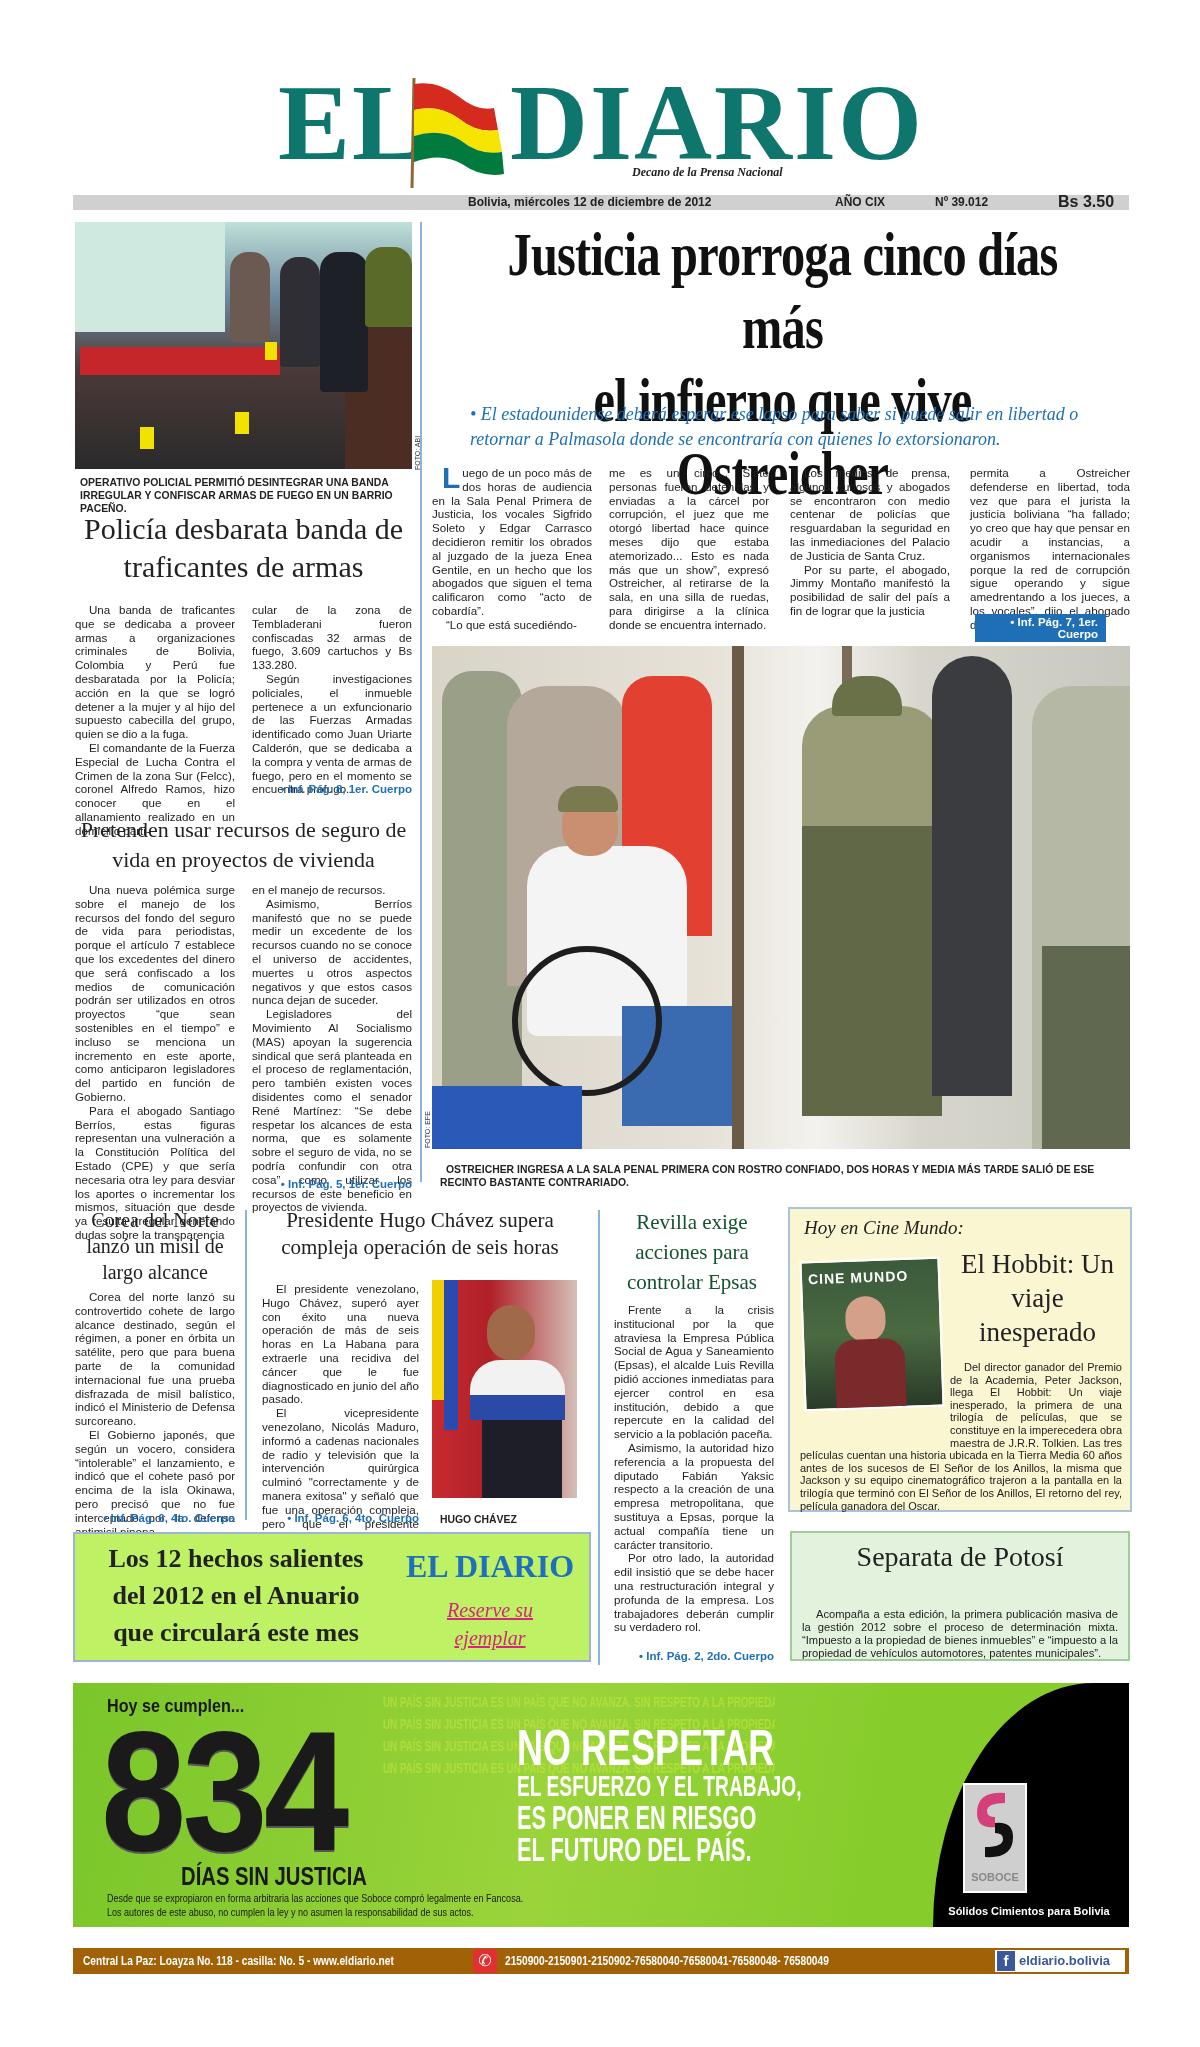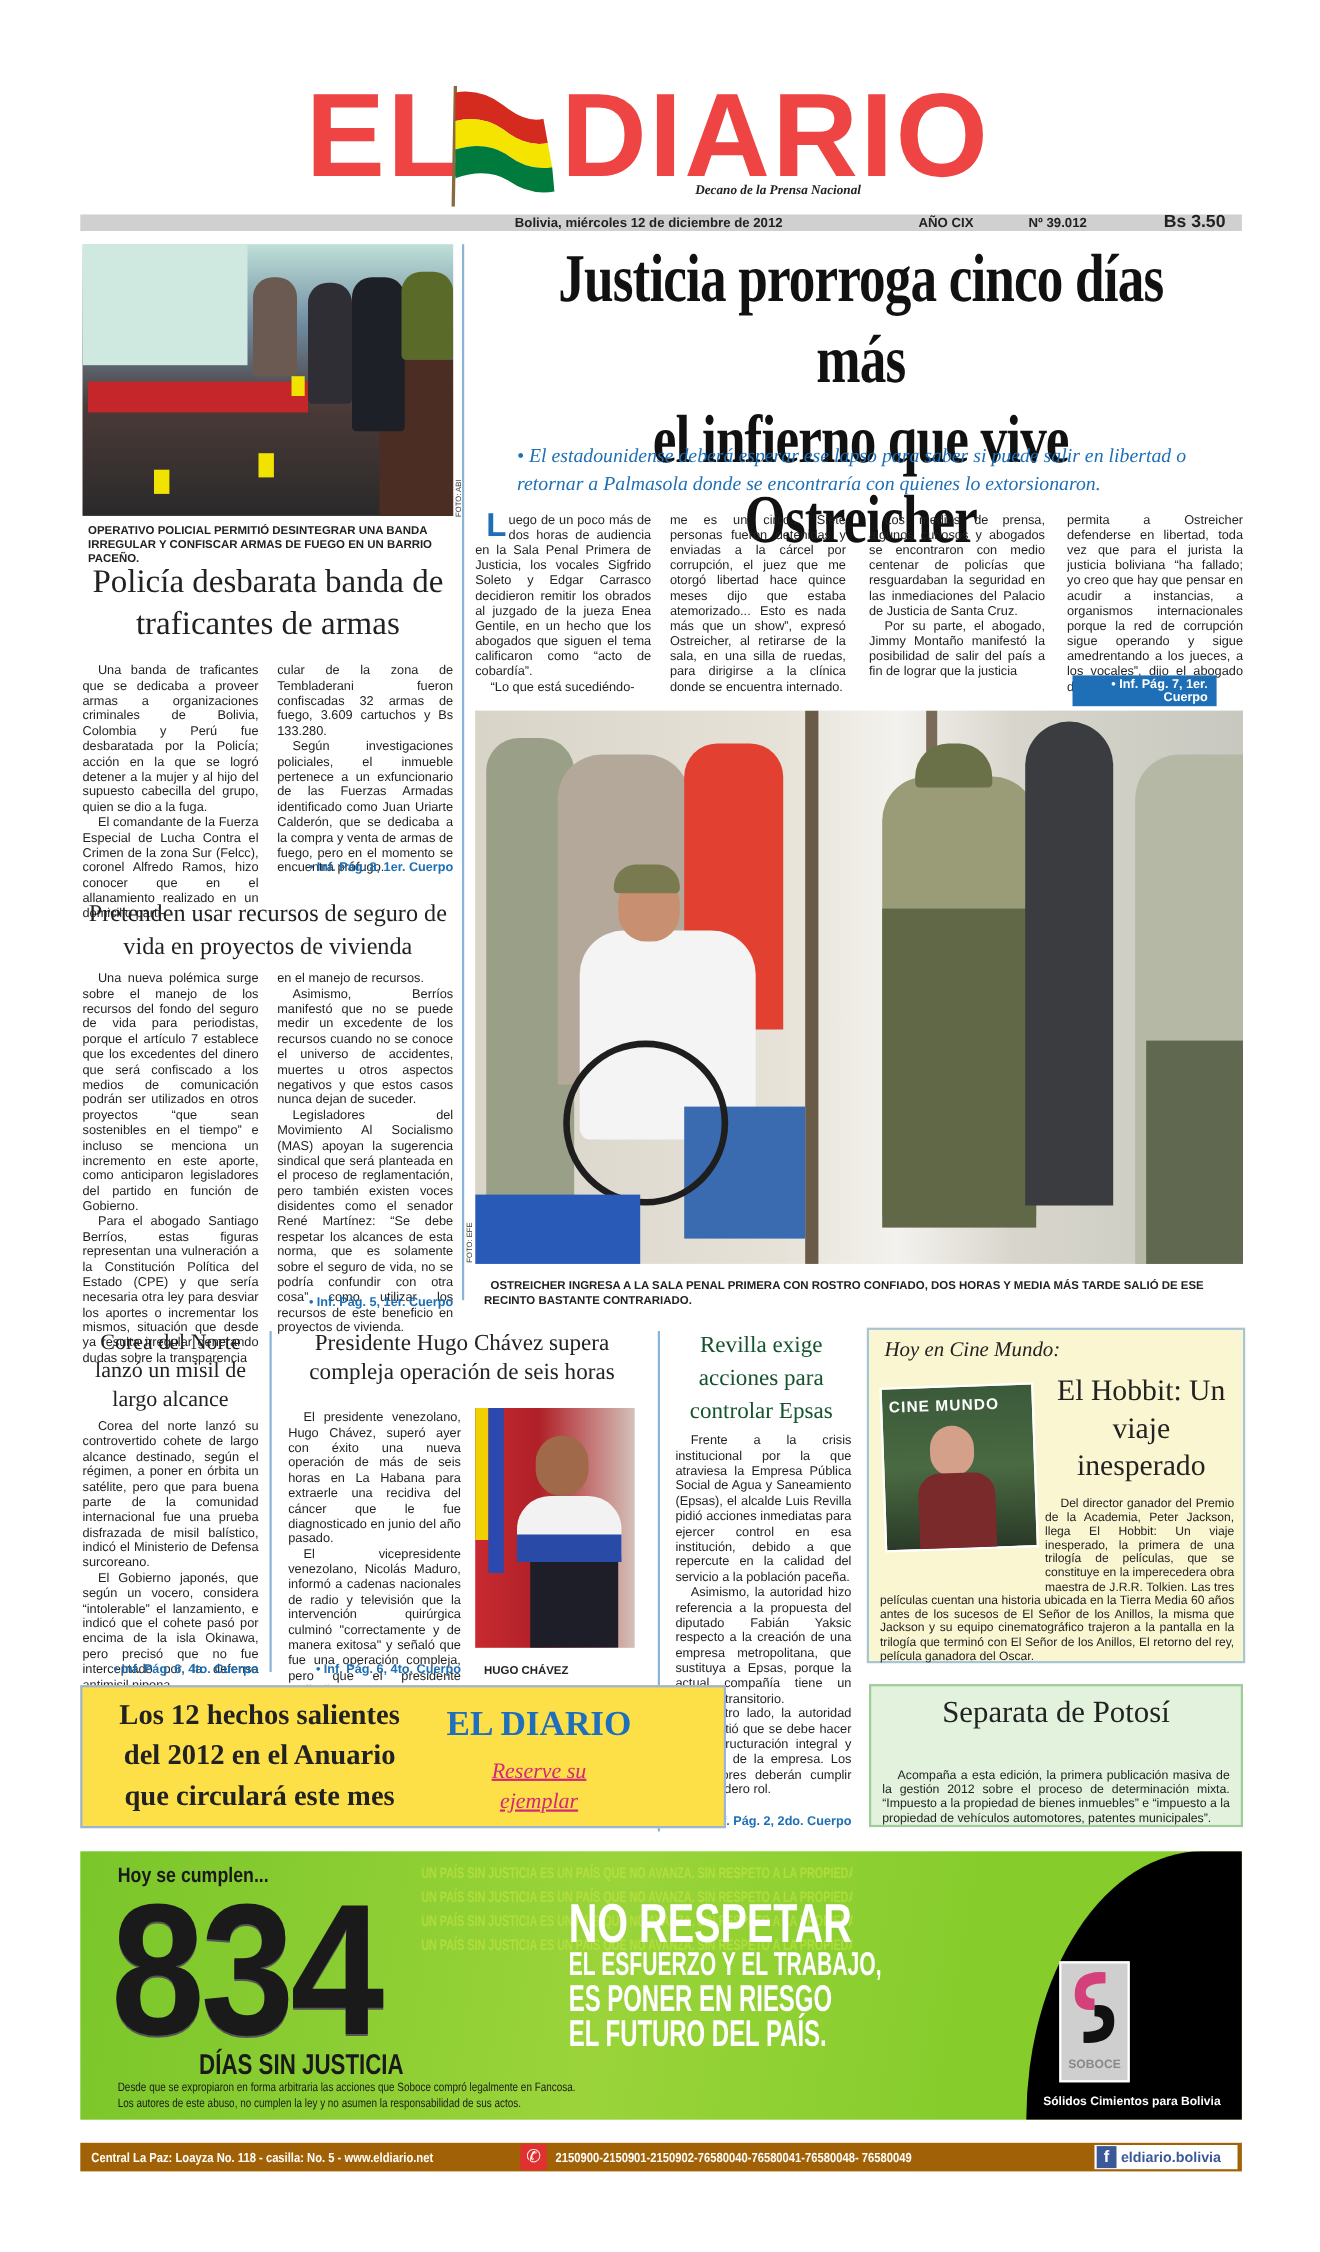--- a/index.html
+++ b/index.html
@@ -8,40 +8,40 @@
   .abs { position: absolute; }
   .serif { font-family: "Liberation Serif", "DejaVu Serif", serif; }
   .body-text { font-size: 11.6px; line-height: 13.8px; text-align: justify; color: #222; hyphens: manual; }
   .body-text p { text-indent: 14px; }
   .ref { color: #1e6fb5; font-weight: bold; font-size: 11.5px; text-align: right; }
   .vrule { position: absolute; width: 2px; background: #8ab4d8; }
   .caption { font-weight: bold; font-size: 10.4px; line-height: 13px; text-transform: uppercase; color: #222; }
 
   
   .masthead-logo { left: 278px; top: 70px; width: 650px; height: 110px; }
-  .logo-text { position: absolute; left: 0; top: 0; font-family: Liberation Sans, sans-serif; font-weight: bold; font-size: 108px; line-height: 110px; color: #ef4444; letter-spacing: 2px; transform: scaleX(1.0); white-space: nowrap; }
+  .logo-text { position: absolute; left: 0; top: 0; font-family: Liberation Serif, serif; font-weight: bold; font-size: 108px; line-height: 110px; color: #0f766e; letter-spacing: 2px; transform: scaleX(1.0); white-space: nowrap; }
   .logo-el { position: absolute; left: 0; top: -2px; }
   .logo-diario { position: absolute; left: 232px; top: -2px; }
   .flag { position: absolute; left: 130px; top: 8px; width: 100px; height: 110px; }
   .tagline { left: 632px; top: 165px; font-family: "Liberation Serif", serif; font-style: italic; font-weight: bold; font-size: 12px; color: #222; }
   .dateline { left: 73px; top: 195px; width: 1056px; height: 15px; background: #d0d0d0; }
   .dateline span { position: absolute; top: 0; font-size: 12px; line-height: 15px; font-weight: bold; color: #222; }
   .price { position: absolute; top: -3px !important; font-size: 16px !important; line-height: 20px !important; }
 
   
   .photo { position: absolute; overflow: hidden; }
   .photo-credit { position: absolute; font-size: 7px; color: #333; transform: rotate(-90deg); transform-origin: left top; white-space: nowrap; }
 
   
   .main-head { left: 425px; top: 218px; width: 715px; text-align: center; font-family: "Liberation Serif", serif; font-weight: bold; font-size: 62px; line-height: 73px; color: #111; transform: scaleX(0.78); transform-origin: center top; letter-spacing: -1px; }
   .main-deck { left: 470px; top: 402px; width: 660px; font-family: "Liberation Serif", serif; font-style: italic; font-size: 18px; line-height: 25px; color: #1e6fb5; }
 
   .ref-box { background: #1e6fb5; color: #fff; font-weight: bold; font-size: 11.5px; text-align: right; padding: 2px 8px; }
 
-  .box-anuario { left: 73px; top: 1532px; width: 587px; height: 130px; background: #fde047; border: 2px solid #9cb4d8; }
+  .box-anuario { left: 73px; top: 1532px; width: 518px; height: 130px; background: #bef264; border: 2px solid #9cb4d8; }
   .box-cine { left: 788px; top: 1207px; width: 344px; height: 305px; background: #fbf6d2; border: 2px solid #a8c4d8; }
   .box-potosi { left: 790px; top: 1531px; width: 340px; height: 130px; background: #e2f2dd; border: 2px solid #9fcc9b; }
 
   .ad { left: 73px; top: 1683px; width: 1056px; height: 244px; overflow: hidden; background: linear-gradient(100deg, #7ac62a 0%, #9ad43a 45%, #86cd2c 75%); }
   .footer { left: 73px; top: 1948px; width: 1056px; height: 26px; background: #a16207; }
   .footer span { position: absolute; top: 0; color: #fff; font-weight: bold; font-size: 12px; line-height: 26px; white-space: nowrap; }
 </style>
 </head>
 <body>
 

